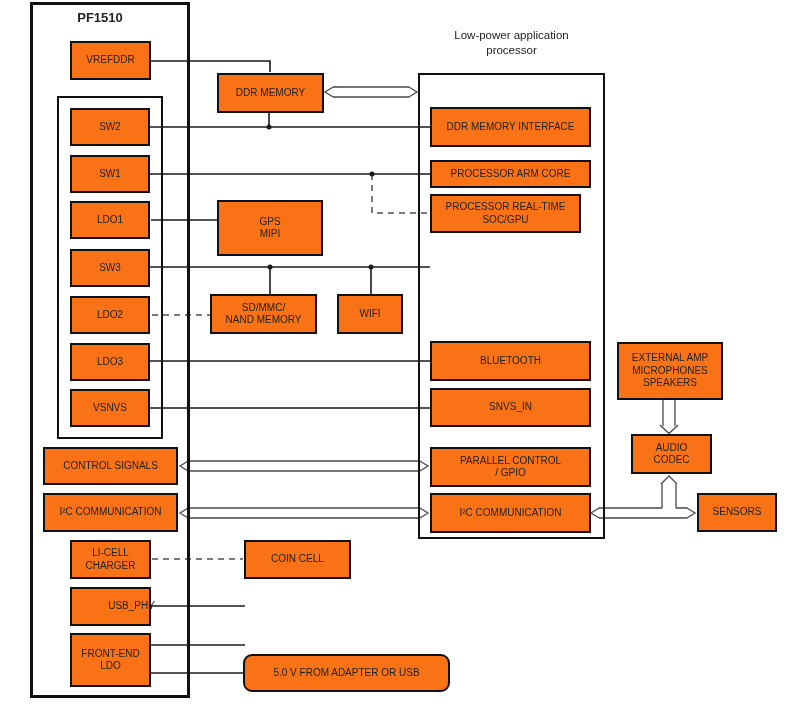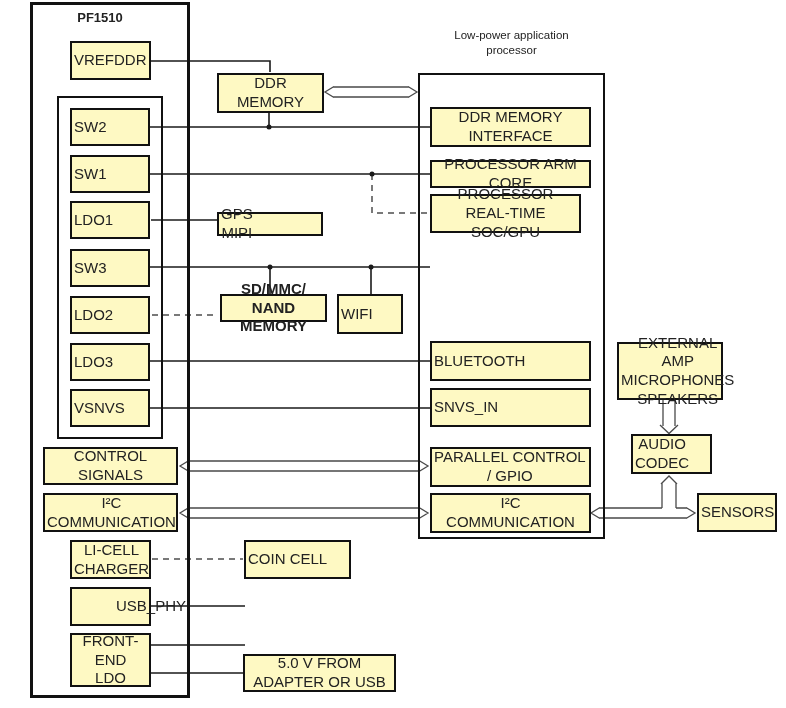--- a/index.html
+++ b/index.html
@@ -8,25 +8,25 @@
     width:786px;height:708px;
     background:#ffffff;
     font-family:"Liberation Sans", sans-serif;
     color:#222222;
     overflow:hidden;
   }
   #wires{position:absolute;left:0;top:0;z-index:0;}
   .box{
     position:absolute;
     box-sizing:border-box;
-    background:#fef9c3;
+    background:#f97316;
     border:2px solid #111111;
-    display:flex;align-items:center;justify-content:flex-start;
+    display:flex;align-items:center;justify-content:center;
     text-align:center;
-    font-size:15px;
+    font-size:10px;
     line-height:1.25;
     z-index:2;
   }
   .box .lbl{white-space:pre-line;padding:1px 2px;}
   .frame{
     position:absolute;
     box-sizing:border-box;
     background:transparent;
     border:2px solid #111111;
     z-index:1;
@@ -127,35 +127,35 @@
       <span class="lbl">USB_PHY</span>
     </div>
   <div class="box" style="left:70px;top:633px;width:81px;height:54px;">
       <span class="lbl">FRONT-END
 LDO</span>
     </div>
 
   <div class="box" style="left:217px;top:73px;width:107px;height:40px;">
       <span class="lbl">DDR MEMORY</span>
     </div>
-  <div class="box" style="left:217px;top:200px;width:106px;height:24px;margin-top:12px;">
+  <div class="box" style="left:217px;top:200px;width:106px;height:56px;">
       <span class="lbl">GPS
 MIPI</span>
     </div>
-  <div class="box" style="left:220px;top:294px;width:107px;height:28px;font-weight:bold;">
+  <div class="box" style="left:210px;top:294px;width:107px;height:40px;">
       <span class="lbl">SD/MMC/
 NAND MEMORY</span>
     </div>
   <div class="box" style="left:337px;top:294px;width:66px;height:40px;">
       <span class="lbl">WIFI</span>
     </div>
   <div class="box" style="left:244px;top:540px;width:107px;height:39px;">
       <span class="lbl">COIN CELL</span>
     </div>
-  <div class="box" style="left:243px;top:654px;width:153px;height:38px;">
+  <div class="box" style="left:243px;top:654px;width:207px;height:38px;border-radius:9px;">
       <span class="lbl">5.0 V FROM ADAPTER OR USB</span>
     </div>
 
   <div class="title" style="left:418px;top:28px;width:187px;">Low-power application
 processor</div>
   <div class="frame" style="left:418px;top:73px;width:187px;height:466px;"></div>
 
   <div class="box" style="left:430px;top:107px;width:161px;height:40px;">
       <span class="lbl">DDR MEMORY INTERFACE</span>
     </div>

